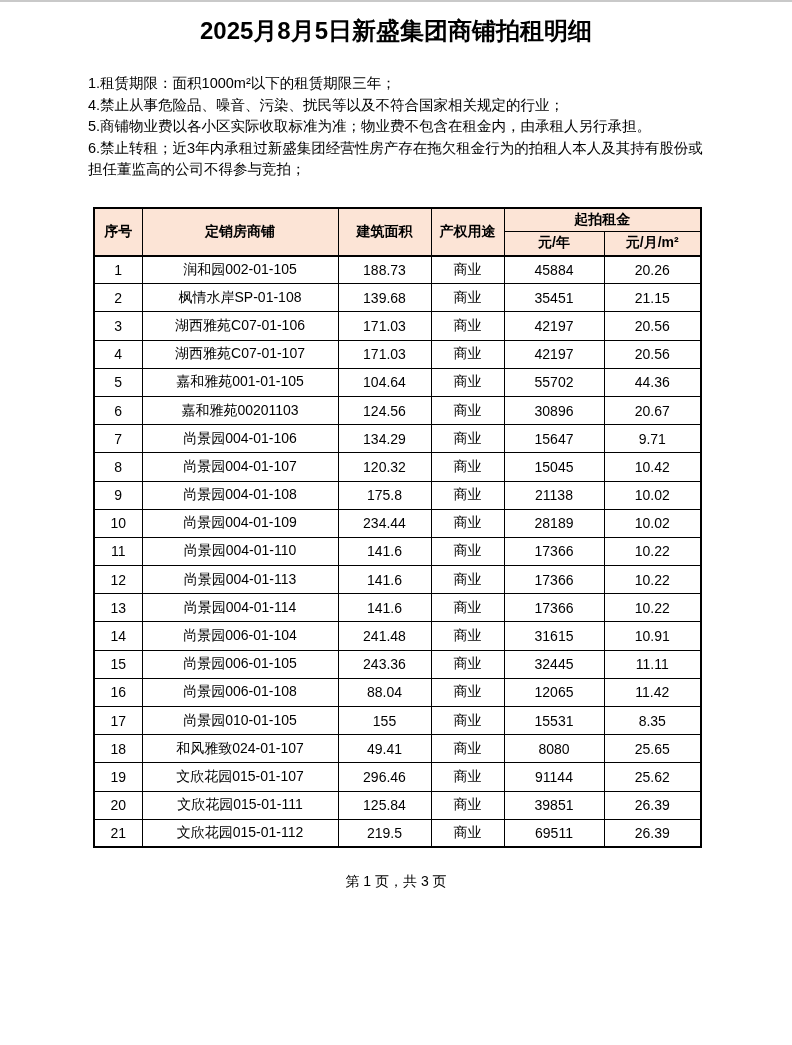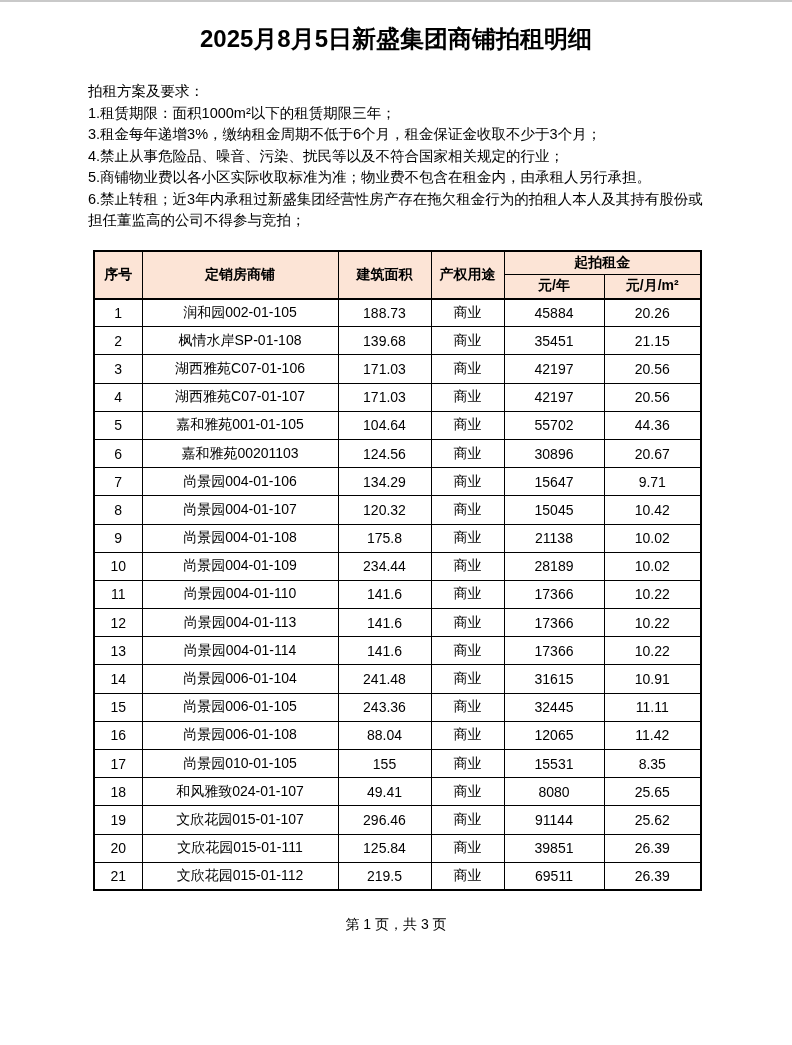--- a/index.html
+++ b/index.html
@@ -8,33 +8,33 @@
     position: relative;
     width: 792px;
     height: 1045px;
     background: #ffffff;
     border-top: 2px solid #c9c9c9;
     font-family: "Liberation Sans", "DejaVu Sans", sans-serif;
     color: #000000;
     overflow: hidden;
   }
   .doc-title {
-    padding-top: 21px;
+    padding-top: 13px;
     text-align: center;
     font-size: 24px;
     font-weight: bold;
     line-height: 32px;
   }
   .notes {
     margin: 26px 84px 0 88px;
     font-size: 14.5px;
     line-height: 21.5px;
   }
   .notes p { margin: 0; padding: 0; }
-  .table-wrap { margin: 18px 0 0 93px; border-radius: 8px; }
+  .table-wrap { margin: 26px 0 0 93px; border-radius: 8px; }
   table.rent-table {
     border-collapse: collapse;
     table-layout: fixed;
     width: 607px;
     border: 2.5px solid #000;
   }
   table.rent-table th, table.rent-table td {
     border: 1.5px solid #000;
     text-align: center;
     vertical-align: middle;
@@ -58,23 +58,21 @@
   }
 </style>
 </head>
 <body>
 
 <div class="page">
 
   <div class="doc-title">2025月8月5日新盛集团商铺拍租明细</div>
 
   <div class="notes">
-    <p>拍租方案及要求：</p>
     <p>1.租赁期限：面积1000m²以下的租赁期限三年；</p>
-    <p>3.租金每年递增3%，缴纳租金周期不低于6个月，租金保证金收取不少于3个月；</p>
     <p>4.禁止从事危险品、噪音、污染、扰民等以及不符合国家相关规定的行业；</p>
     <p>5.商铺物业费以各小区实际收取标准为准；物业费不包含在租金内，由承租人另行承担。</p>
     <p>6.禁止转租；近3年内承租过新盛集团经营性房产存在拖欠租金行为的拍租人本人及其持有股份或担任董监高的公司不得参与竞拍；</p>
   </div>
 
   <div class="table-wrap">
     <table class="rent-table">
       <colgroup>
         <col style="width:48px">
         <col style="width:196px">

